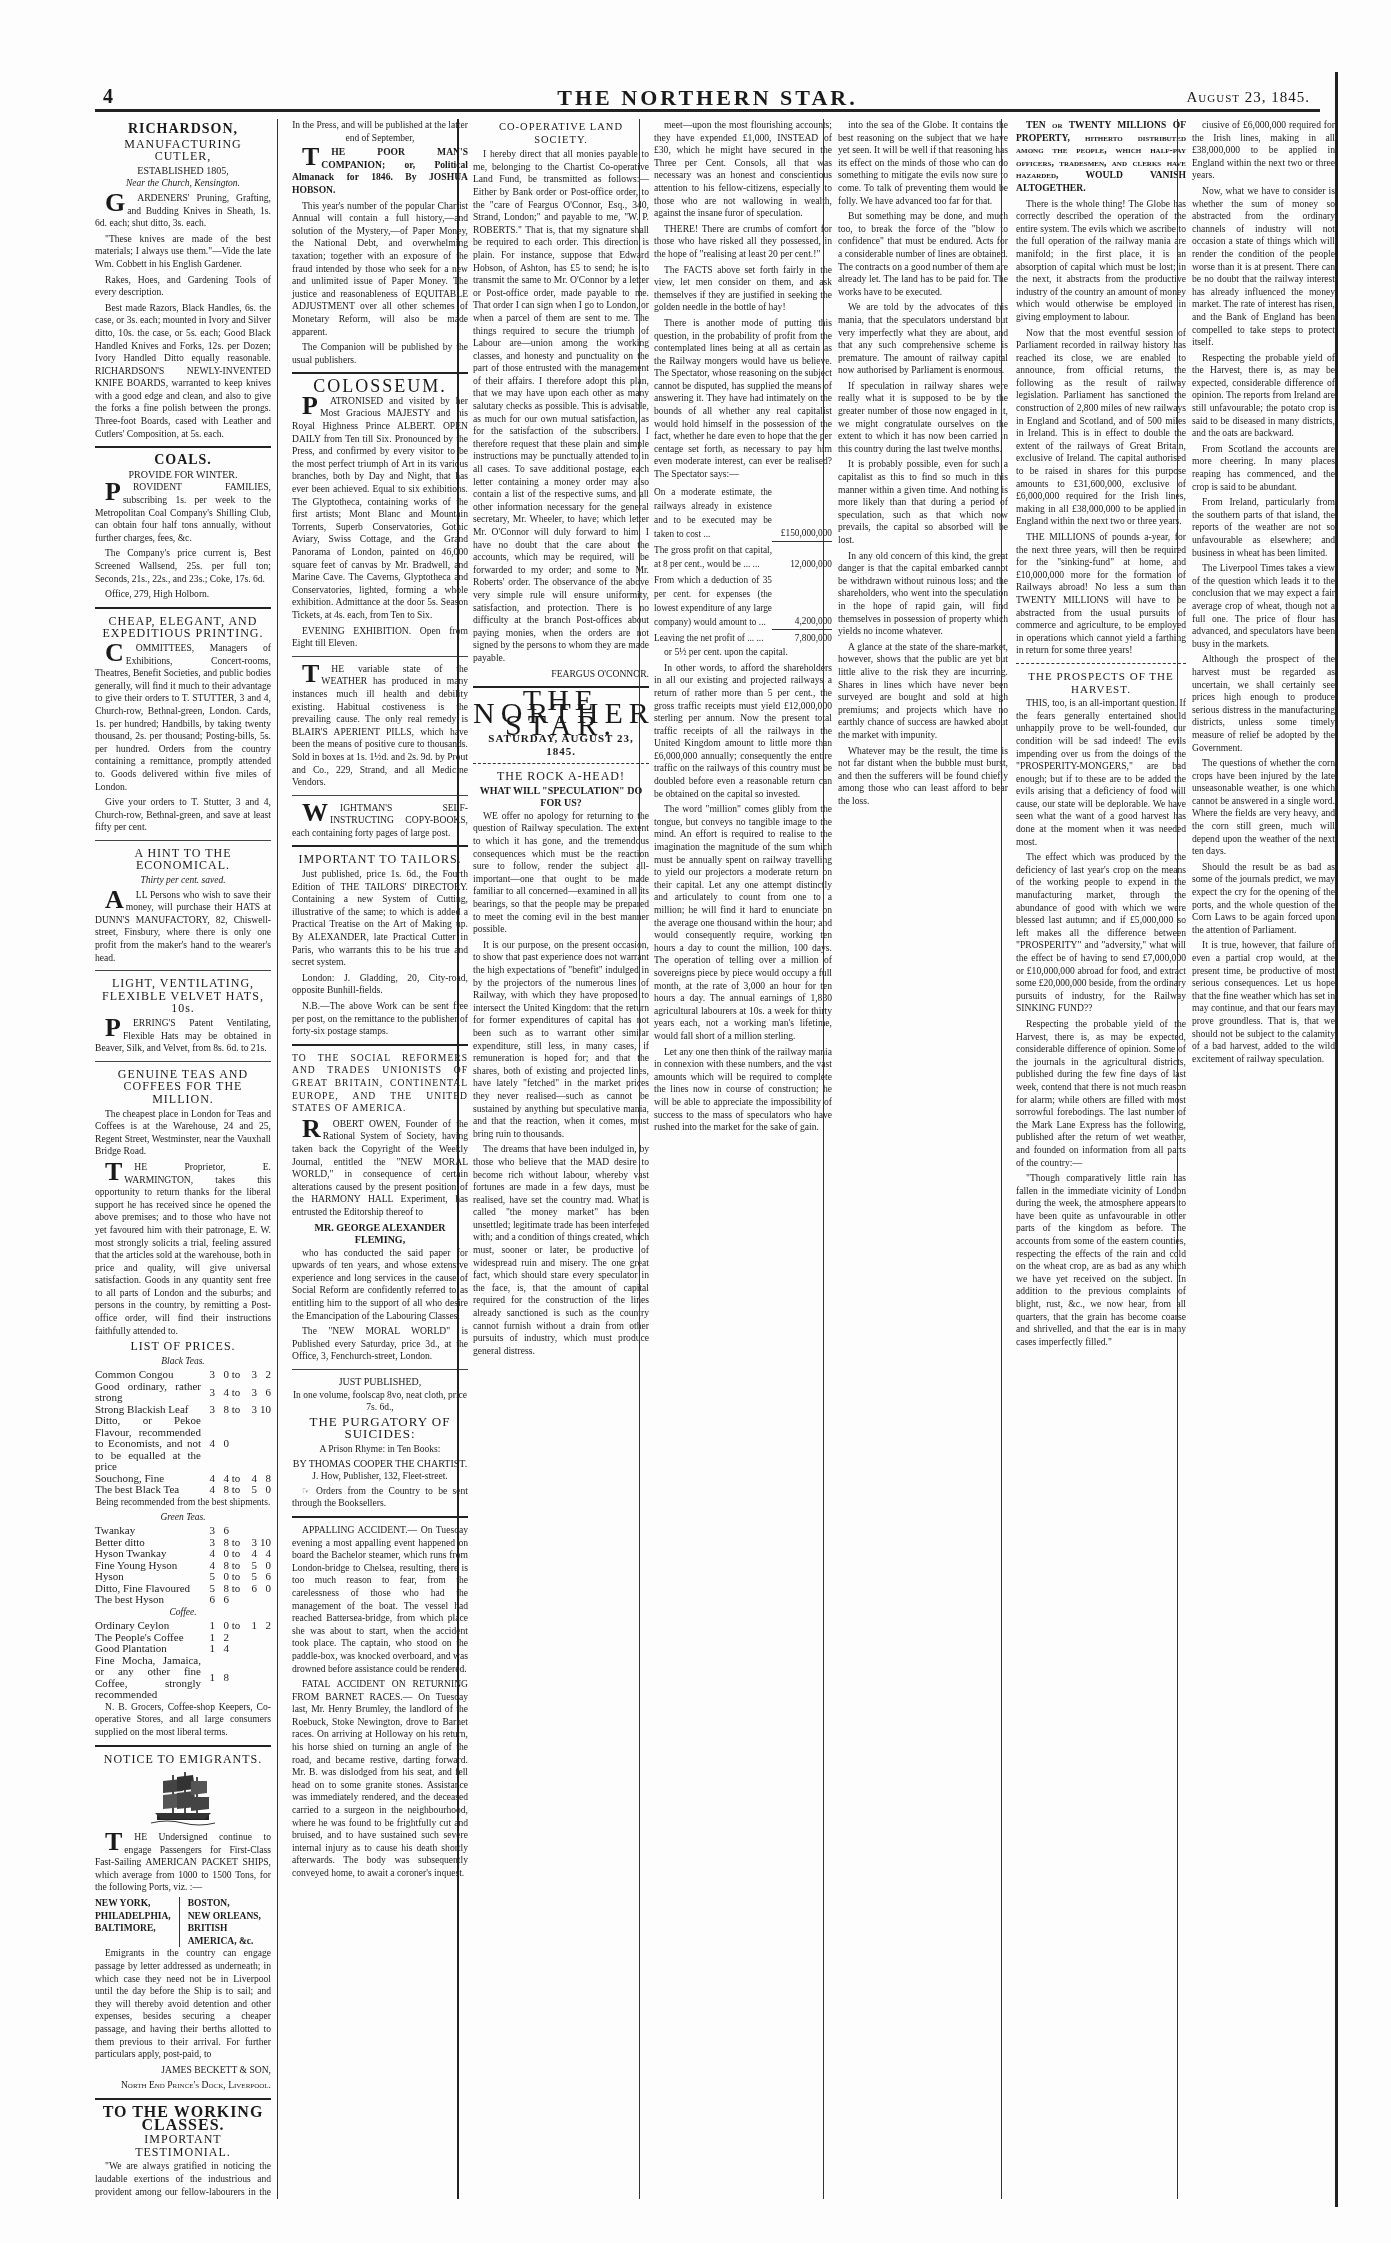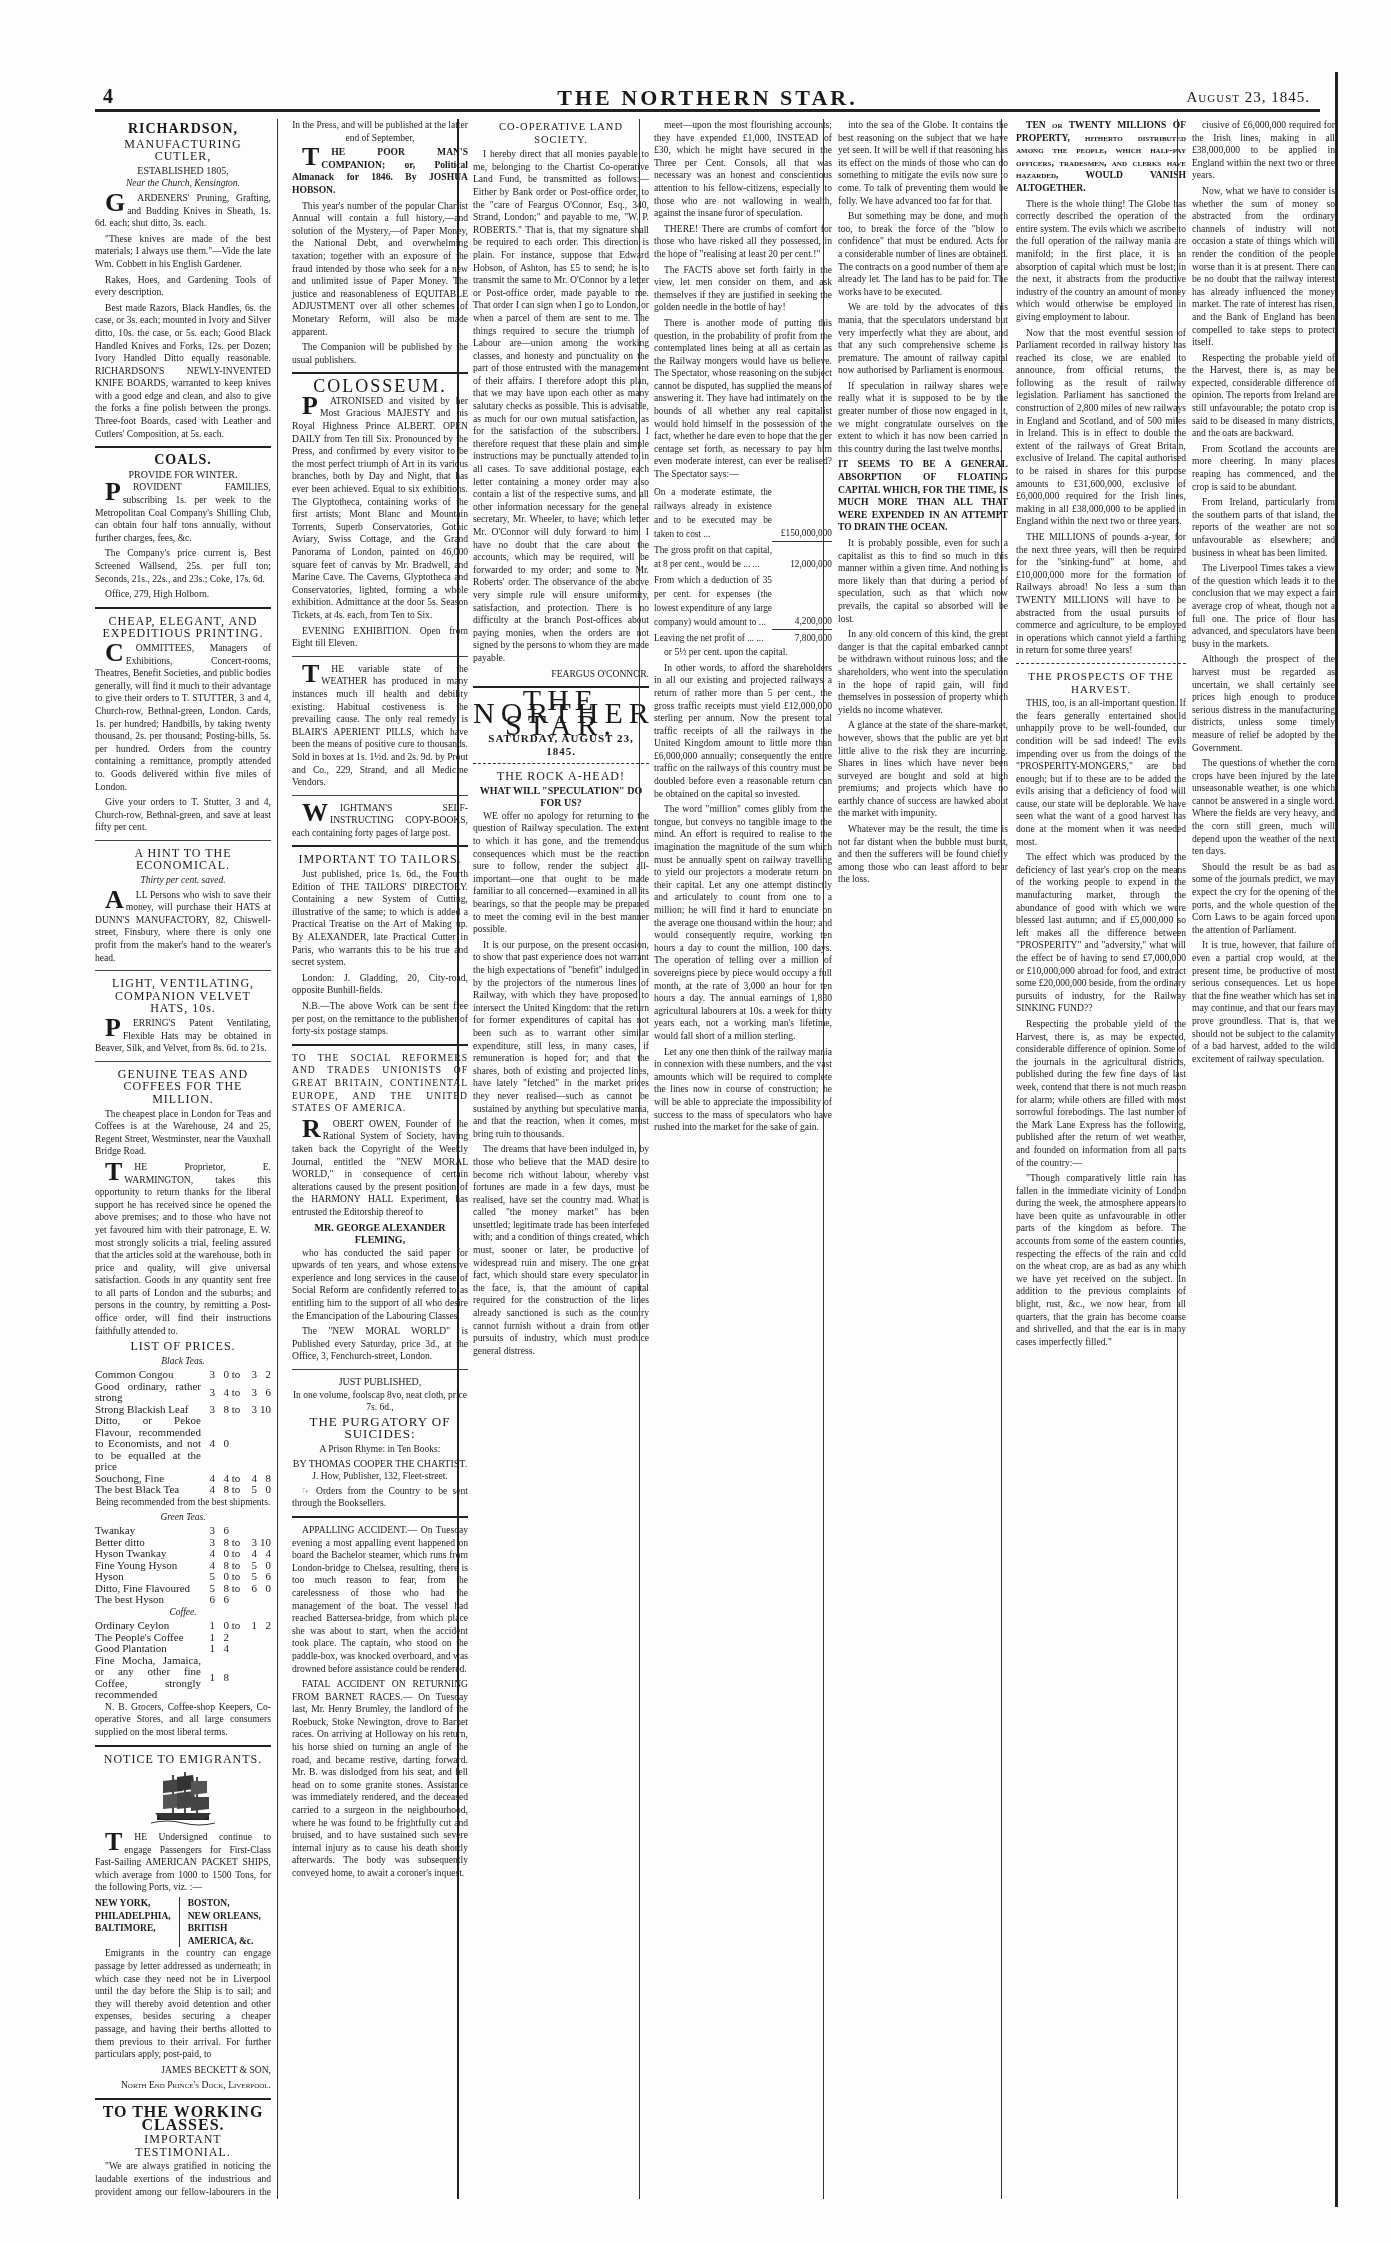--- a/index.html
+++ b/index.html
@@ -86,21 +86,21 @@
         <p>Give your orders to T. Stutter, 3 and 4, Church-row, Bethnal-green, and save at least fifty per cent.</p>
       </section>
       <div class="rule thin"></div>
       <section>
         <h3 class="ad">A HINT TO THE ECONOMICAL.</h3>
         <div class="sub">Thirty per cent. saved.</div>
         <p class="drop">ALL Persons who wish to save their money, will purchase their HATS at DUNN'S MANUFACTORY, 82, Chiswell-street, Finsbury, where there is only one profit from the maker's hand to the wearer's head.</p>
       </section>
       <div class="rule thin"></div>
       <section>
-        <h3 class="ad">LIGHT, VENTILATING, COMPANION VELVET HATS, 10s.</h3>
+        <h3 class="ad">LIGHT, VENTILATING, FLEXIBLE VELVET HATS, 10s.</h3>
         <p class="drop">PERRING'S Patent Ventilating, Flexible Hats may be obtained in Beaver, Silk, and Velvet, from 8s. 6d. to 21s.</p>
       </section>
       <div class="rule thin"></div>
       <section>
         <h3 class="ad">GENUINE TEAS AND COFFEES FOR THE MILLION.</h3>
         <p>The cheapest place in London for Teas and Coffees is at the Warehouse, 24 and 25, Regent Street, Westminster, near the Vauxhall Bridge Road.</p>
         <p class="drop">THE Proprietor, E. WARMINGTON, takes this opportunity to return thanks for the liberal support he has received since he opened the above premises; and to those who have not yet favoured him with their patronage, E. W. most strongly solicits a trial, feeling assured that the articles sold at the warehouse, both in price and quality, will give universal satisfaction. Goods in any quantity sent free to all parts of London and the suburbs; and persons in the country, by remitting a Post-office order, will find their instructions faithfully attended to.</p>
         <h3 class="ad">LIST OF PRICES.</h3>
         <div class="sub">Black Teas.</div>
         <table class="price-table">
@@ -401,21 +401,20 @@
       <p>In other words, to afford the shareholders in all our existing and projected railways a return of rather more than 5 per cent., the gross traffic receipts must yield £12,000,000 sterling per annum. Now the present total traffic receipts of all the railways in the United Kingdom amount to little more than £6,000,000 annually; consequently the entire traffic on the railways of this country must be doubled before even a reasonable return can be obtained on the capital so invested.</p>
       <p>The word "million" comes glibly from the tongue, but conveys no tangible image to the mind. An effort is required to realise to the imagination the magnitude of the sum which must be annually spent on railway travelling to yield our projectors a moderate return on their capital. Let any one attempt distinctly and articulately to count from one to a million; he will find it hard to enunciate on the average one thousand within the hour; and would consequently require, working ten hours a day to count the million, 100 days. The operation of telling over a million of sovereigns piece by piece would occupy a full month, at the rate of 3,000 an hour for ten hours a day. The annual earnings of 1,830 agricultural labourers at 10s. a week for thirty years each, not a working man's lifetime, would fall short of a million sterling.</p>
       <p>Let any one then think of the railway mania in connexion with these numbers, and the vast amounts which will be required to complete the lines now in course of construction; he will be able to appreciate the impossibility of success to the mass of speculators who have rushed into the market for the sake of gain.</p>
     </div>
 
     <div class="col c5 rule-left">
       <p>into the sea of the Globe. It contains the best reasoning on the subject that we have yet seen. It will be well if that reasoning has its effect on the minds of those who can do something to mitigate the evils now sure to come. To talk of preventing them would be folly. We have advanced too far for that.</p>
       <p>But something may be done, and much too, to break the force of the "blow to confidence" that must be endured. Acts for a considerable number of lines are obtained. The contracts on a good number of them are already let. The land has to be paid for. The works have to be executed.</p>
       <p>We are told by the advocates of this mania, that the speculators understand but very imperfectly what they are about, and that any such comprehensive scheme is premature. The amount of railway capital now authorised by Parliament is enormous.</p>
       <p>If speculation in railway shares were really what it is supposed to be by the greater number of those now engaged in it, we might congratulate ourselves on the extent to which it has now been carried in this country during the last twelve months.</p>
-      <p class="sm" style="font-weight:bold;text-indent:0">IT SEEMS TO BE A GENERAL ABSORPTION OF FLOATING CAPITAL WHICH, FOR THE TIME, IS MUCH MORE THAN ALL THAT WERE EXPENDED IN AN ATTEMPT TO DRAIN THE OCEAN.</p>
       <p>It is probably possible, even for such a capitalist as this to find so much in this manner within a given time. And nothing is more likely than that during a period of speculation, such as that which now prevails, the capital so absorbed will be lost.</p>
       <p>In any old concern of this kind, the great danger is that the capital embarked cannot be withdrawn without ruinous loss; and the shareholders, who went into the speculation in the hope of rapid gain, will find themselves in possession of property which yields no income whatever.</p>
       <p>A glance at the state of the share-market, however, shows that the public are yet but little alive to the risk they are incurring. Shares in lines which have never been surveyed are bought and sold at high premiums; and projects which have no earthly chance of success are hawked about the market with impunity.</p>
       <p>Whatever may be the result, the time is not far distant when the bubble must burst, and then the sufferers will be found chiefly among those who can least afford to bear the loss.</p>
     </div>
 
     <div class="col c6 rule-left">
       <p class="sm" style="font-weight:bold">TEN or TWENTY MILLIONS OF PROPERTY, hitherto distributed among the people, which half-pay officers, tradesmen, and clerks have hazarded, WOULD VANISH ALTOGETHER.</p>
       <p>There is the whole thing! The Globe has correctly described the operation of the entire system. The evils which we ascribe to the full operation of the railway mania are manifold; in the first place, it is an absorption of capital which must be lost; in the next, it abstracts from the productive industry of the country an amount of money which would otherwise be employed in giving employment to labour.</p>
       <p>Now that the most eventful session of Parliament recorded in railway history has reached its close, we are enabled to announce, from official returns, the following as the result of railway legislation. Parliament has sanctioned the construction of 2,800 miles of new railways in England and Scotland, and of 500 miles in Ireland. This is in effect to double the extent of the railways of Great Britain, exclusive of Ireland. The capital authorised to be raised in shares for this purpose amounts to £31,600,000, exclusive of £6,000,000 required for the Irish lines, making in all £38,000,000 to be applied in England within the next two or three years.</p>

